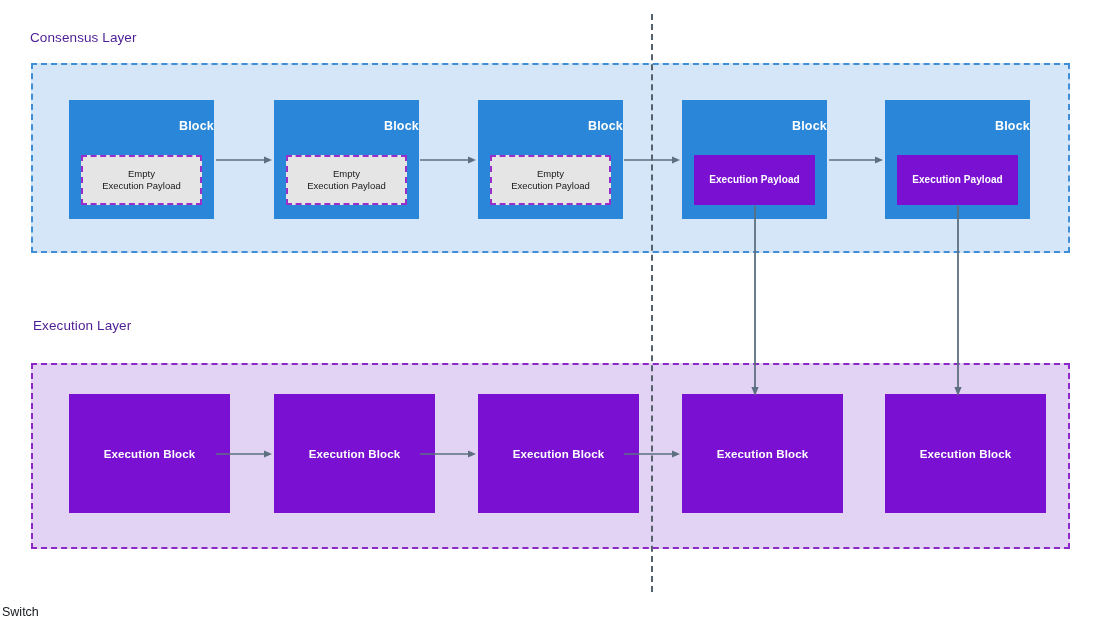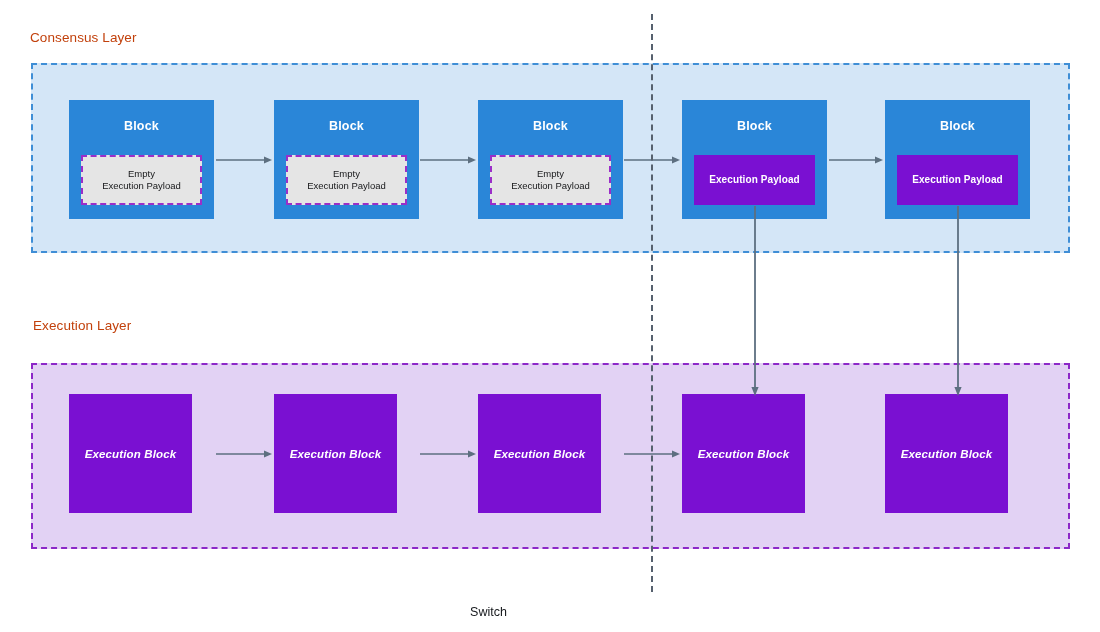--- a/index.html
+++ b/index.html
@@ -17,21 +17,21 @@
 
   .stage {
     position: absolute;
     inset: 0;
   }
 
   
   .layer-label {
     position: absolute;
     font-size: 13.5px;
-    color: #c2410c;
+    color: #4c1d95;
     letter-spacing: 0.1px;
     white-space: nowrap;
     text-align: right;
   }
   #consensus-label { left: 30px; top: 30px; }
   #execution-label { left: 33px; top: 318px; }
 
   
   .layer-box {
     position: absolute;
@@ -61,21 +61,21 @@
     height: 119px;
     background: #2a86d8;
     top: 100px;
     box-sizing: border-box;
   }
   .cl-block .block-title {
     position: absolute;
     left: 0;
     right: 0;
     top: 19px;
-    text-align: center;
+    text-align: right;
     color: #ffffff;
     font-size: 12.5px;
     font-weight: bold;
     letter-spacing: 0.2px;
   }
 
   .payload {
     position: absolute;
     left: 12px;
     right: 12px;
@@ -98,29 +98,28 @@
     background: #7a10d2;
     color: #ffffff;
     font-size: 10px;
     font-weight: bold;
     letter-spacing: 0.1px;
   }
 
   
   .el-block {
     position: absolute;
-    width: 123px;
+    width: 161px;
     height: 119px;
     top: 394px;
     background: #7a10d2;
     display: flex;
     align-items: center;
     justify-content: center;
     box-sizing: border-box;
-    font-style: italic;
   }
   .el-block .el-label {
     color: #ffffff;
     font-size: 11.5px;
     font-weight: bold;
     letter-spacing: 0.15px;
   }
 
   
   .arrow-h {
@@ -140,21 +139,21 @@
     top: 14px;
     width: 0;
     height: 578px;
     border-left: 2px dashed #56616e;
   }
   #switch-label {
     position: absolute;
     left: 0;
     top: 605px;
     width: 973px;
-    text-align: center;
+    text-align: left;
     font-size: 12.5px;
     color: #15181c;
   }
   #switch-label span { position: relative; left: 2px; }
 </style>
 </head>
 <body>
 
 <div class="stage">
 

